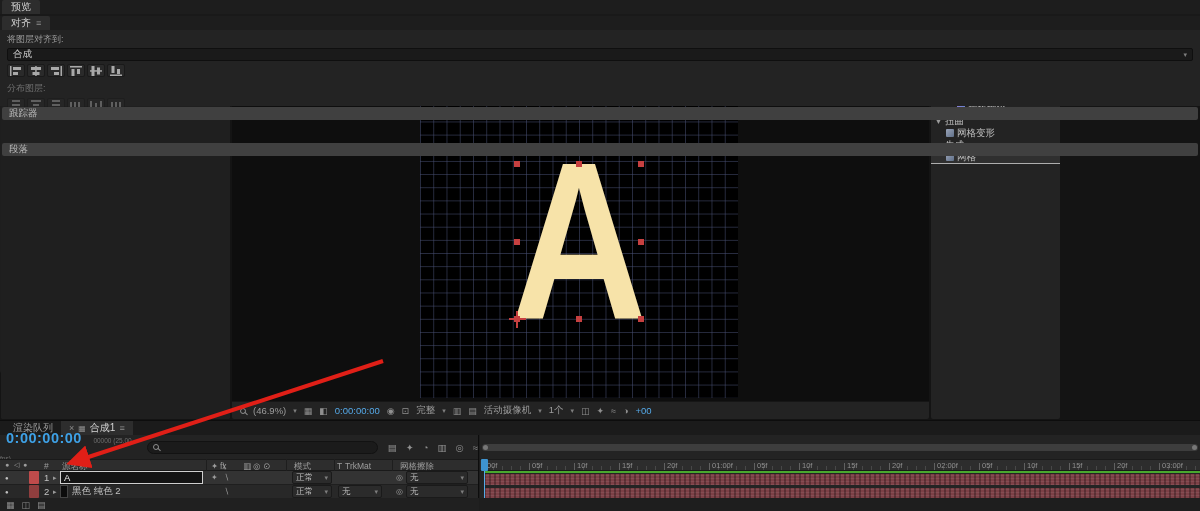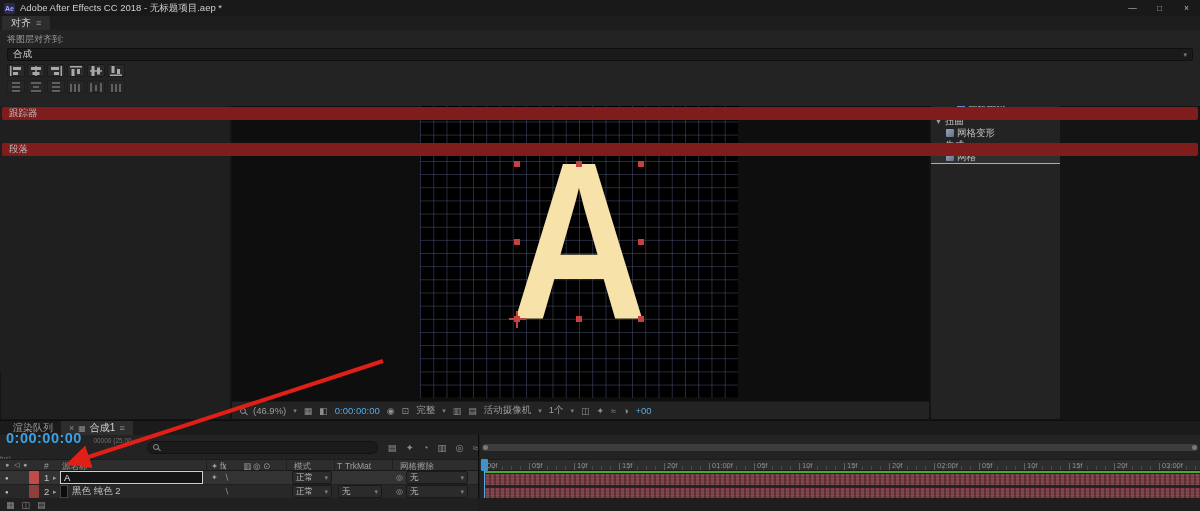--- a/index.html
+++ b/index.html
@@ -81,21 +81,21 @@
 .dock-tab{background:#2d2d2d;padding:0 9px;display:flex;align-items:center;gap:5px;font-size:10px;color:#cfcfcf;border-radius:2px 2px 0 0;margin-left:2px}
 .align-body{position:absolute;left:0;top:30px;width:100%;height:76px;background:#232323;padding:3px 7px}
 .align-label{font-size:9px;color:#9b9b9b}
 .align-label.dim2{color:#6f6f6f;margin-top:5px}
 .align-select{margin-top:2px;height:13px;background:#1a1a1a;border:1px solid #0f0f0f;border-radius:2px;display:flex;align-items:center;padding:0 5px;font-size:9.5px;color:#cfcfcf}
 .align-select .sb-dd{margin-left:auto}
 .btnrow{display:flex;gap:2px;margin-top:3px}
 .abtn{width:18px;height:13px;display:flex;align-items:center;justify-content:center;background:#2a2a2a;border:1px solid #1a1a1a;border-radius:2px}
 .abtn svg{display:block}
 .dim{opacity:.45}
-.dock-bar{position:absolute;left:2px;right:2px;height:13px;background:#7f1d1d;border-radius:2px;display:flex;align-items:center;padding:0 7px;font-size:9.5px;color:#b9b9b9}
+.dock-bar{position:absolute;left:2px;right:2px;height:13px;background:#404040;border-radius:2px;display:flex;align-items:center;padding:0 7px;font-size:9.5px;color:#b9b9b9}
 
 
 #tl{position:absolute;left:0;top:420px;width:1200px;height:91px;background:#1d1d1d;border-top:1px solid #0d0d0d}
 .tl-tabsbar{position:absolute;left:0;top:0;width:100%;height:14px;background:#1b1b1b;display:flex;align-items:stretch;padding-left:5px;font-size:10px;color:#9a9a9a}
 .tl-left{position:absolute;left:0;top:14px;width:479px;bottom:0;background:#262626;border-right:1px solid #0d0d0d}
 .tc-row{position:absolute;left:0;top:0;width:100%;height:24px;background:#232323;display:flex;align-items:center}
 .timecode{font-size:14.5px;font-weight:bold;color:#3ea1e6;letter-spacing:.5px;line-height:1;padding-left:6px}
 .tc-sub{font-size:6.5px;color:#6f6f6f;padding-left:7px;margin-top:1px}
 .tl-search{margin-left:8px;width:240px;height:13px;background:#1b1b1b;border:1px solid #121212;border-radius:7px;display:flex;align-items:center;gap:4px;padding:0 5px}
 .tl-icons{display:flex;gap:9px;margin-left:10px;color:#8f8f8f;font-size:9.5px}
@@ -317,20 +317,25 @@
         <span>生成</span>
       </div>
       <div class="trow i1 selected">
         <span class="echip"></span>
         <span>网格</span>
       </div>
     </div>
   </div>
 
   <div id="right-dock">
+    <div class="dock-tabbar" style="top:0">
+      <span class="dock-tab">
+        <span>预览</span>
+      </span>
+    </div>
     <div class="dock-tabbar" style="top:16px">
       <span class="dock-tab">
         <span>对齐</span>
         <span class="hamb">≡</span>
       </span>
     </div>
     <div class="align-body">
       <div class="align-label">将图层对齐到:</div>
       <div class="align-select">
         <span>合成</span>
@@ -385,20 +390,21 @@
         <span class="abtn">
             <svg width="12" height="10">
               <g fill="#a9a9a9">
                 <rect x="0" y="8.5" width="12" height="1.5"></rect>
                 <rect x="1.5" y="0" width="3" height="7"></rect>
                 <rect x="7" y="3" width="3" height="5"></rect>
               </g>
             </svg>
           </span>
       </div>
+      <div class="align-label dim2">分布图层:</div>
       <div class="btnrow dim">
         <span class="abtn">
             <svg width="12" height="10">
               <g fill="#a9a9a9">
                 <rect x="2" y="0" width="8" height="2"></rect>
                 <rect x="2" y="4" width="8" height="2"></rect>
                 <rect x="2" y="8" width="8" height="2"></rect>
               </g>
             </svg>
           </span>

